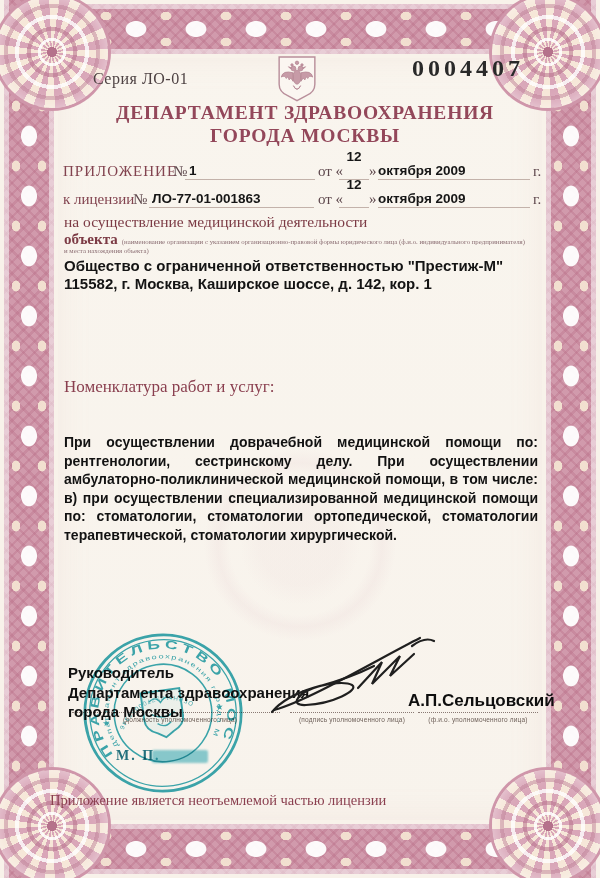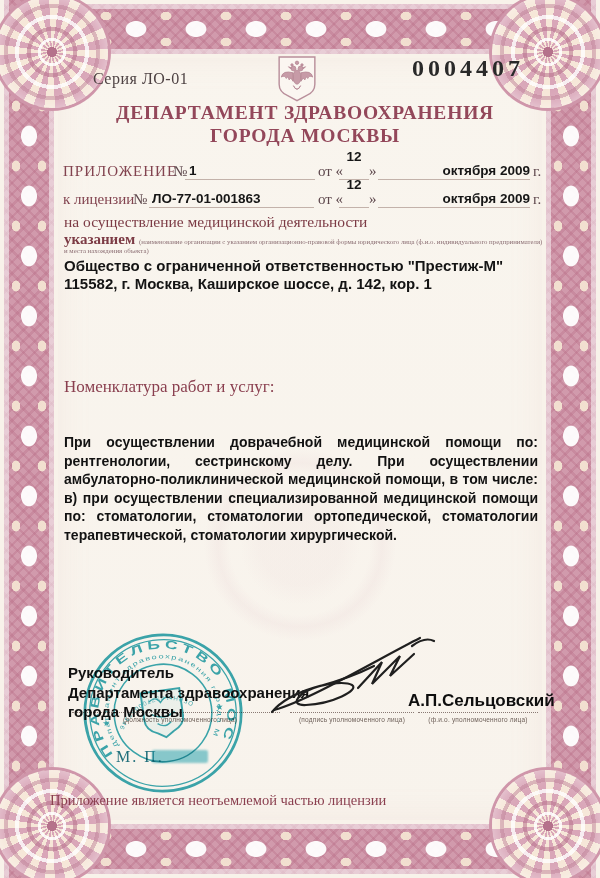--- a/index.html
+++ b/index.html
@@ -61,21 +61,21 @@
   .r1{top:158px}.r2{top:186px}
   .flabel1{left:0;font-size:15px;color:#82434f;letter-spacing:1px;margin-top:16px;}
   .flabel2{left:0;font-size:15px;color:#82434f;}
   .nosign1{left:110px;font-size:15px;color:#5d474c;}
   .nosign2{left:70px;font-size:15px;color:#5d474c;}
   .fval1{left:122px;width:126px;padding:0 0 1px 4px;}
   .fval2{left:86px;width:162px;padding:0 0 1px 3px;}
   .ot{left:255px;font-size:15px;color:#5d474c;}
   .day{left:276px;width:30px;text-align:center;padding-bottom:15px;}
   .closeq{left:306px;font-size:15px;color:#5d474c;}
-  .month{left:315px;width:152px;text-align:right;padding-bottom:1px;}
+  .month{left:315px;width:152px;text-align:left;padding-bottom:1px;}
   .gsuf{left:470px;font-size:15px;color:#5d474c;}
   .activity{left:64px;top:213px;font-size:15.5px;color:#7c3b45;}
   .issuedrow{left:64px;top:230px;width:480px;white-space:nowrap;}
   .issuedword{font-weight:bold;font-size:15px;color:#7c3b45;}
   .tiny{font-size:6.8px;color:#8c6f74;}
   .note2{left:64px;top:247px;}
   .orgname{left:64px;top:257px;font-weight:bold;font-size:15px;color:#141414;}
   .orgaddr{left:64px;top:275px;font-weight:bold;font-size:15px;color:#141414;}
   .nomhead{left:64px;top:377px;font-size:17px;color:#8a3f4f;}
   .nombody{left:64px;top:397px;width:474px;font-weight:bold;font-size:14px;line-height:18.6px;color:#121212;text-align:justify;margin-top:36px;}
@@ -84,21 +84,21 @@
   .posline{left:72px;top:711px;width:208px;z-index:2;}
   .sigline{left:290px;top:711px;width:124px;}
   .nameline{left:418px;top:711px;width:120px;}
   .caption{font-size:6.5px;color:#6e6059;text-align:center;letter-spacing:.2px;}
   .poscap{left:95px;top:716px;width:170px;z-index:2;}
   .sigcap{left:284px;top:716px;width:136px;}
   .namecap{left:410px;top:716px;width:136px;}
   .signername{left:408px;top:691px;width:132px;font-weight:bold;font-size:17px;color:#0e0e0e;white-space:nowrap;}
   .signature{left:262px;top:628px;z-index:4;}
   .stamp{left:80px;top:630px;z-index:5;mix-blend-mode:multiply;opacity:.92;transform:rotate(-8deg);}
-  .mp{left:116px;top:748px;z-index:4;font-weight:normal;font-size:16px;color:#23707c;letter-spacing:2px;}
+  .mp{left:116px;top:748px;z-index:4;font-weight:bold;font-size:14px;color:#23707c;letter-spacing:2px;}
   .smudge{left:152px;top:750px;width:56px;height:13px;background:#2ba4b0;opacity:.55;filter:blur(1.2px);z-index:4;border-radius:2px;}
   .footer{left:50px;right:50px;top:792px;text-align:left;font-size:14.5px;color:#8a3f4f;}
   .emblem{left:277px;top:55px;z-index:3;position:absolute;}
 </style>
 </head>
 <body>
 
 <div class="page">
 
   <div class="bstrip bh b-top"></div>
@@ -151,21 +151,21 @@
     <span class="fval2 fillin uline">ЛО-77-01-001863</span>
     <span class="ot">от «</span>
     <span class="day fillin uline">12</span>
     <span class="closeq">»</span>
     <span class="month fillin uline">октября 2009</span>
     <span class="gsuf">г.</span>
   </div>
 
   <div class="abs activity">на осуществление медицинской деятельности</div>
   <div class="abs issuedrow">
-    <span class="issuedword">указанием</span>
+    <span class="issuedword">объекта</span>
     <span class="tiny">(наименование организации с указанием организационно-правовой формы юридического лица (ф.и.о. индивидуального предпринимателя)</span>
   </div>
   <div class="abs tiny note2">и места нахождения объекта)</div>
   <div class="abs orgname sans">Общество с ограниченной ответственностью "Престиж-М"</div>
   <div class="abs orgaddr sans">115582, г. Москва, Каширское шоссе, д. 142, кор. 1</div>
 
   <div class="abs nomhead">Номенклатура работ и услуг:</div>
   <div class="abs nombody sans">При осуществлении доврачебной медицинской помощи по: рентгенологии, сестринскому делу. При осуществлении амбулаторно-поликлинической медицинской помощи, в том числе: в) при осуществлении специализированной медицинской помощи по: стоматологии, стоматологии ортопедической, стоматологии терапевтической, стоматологии хирургической.</div>
 
   <div class="abs position sans">

